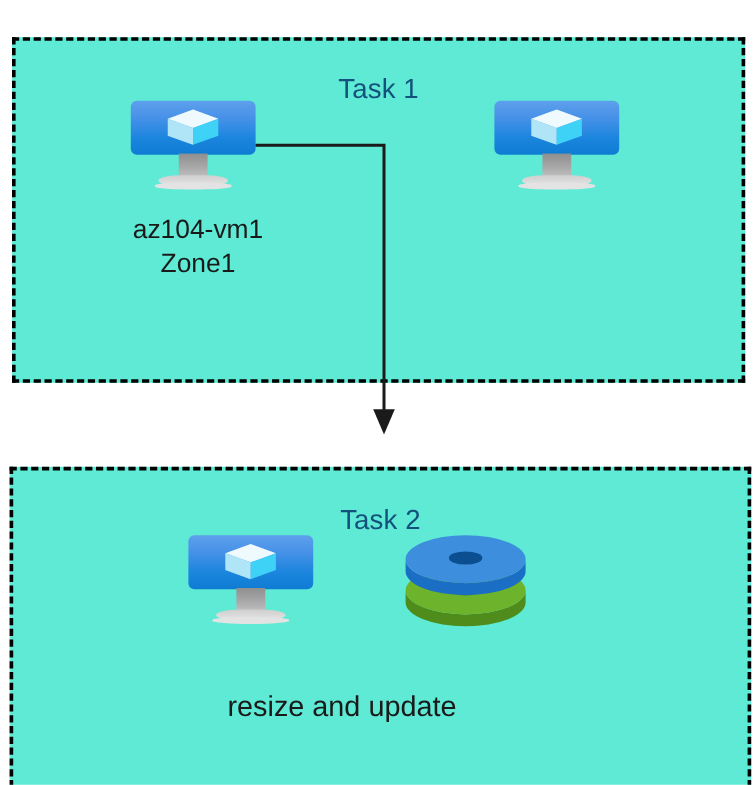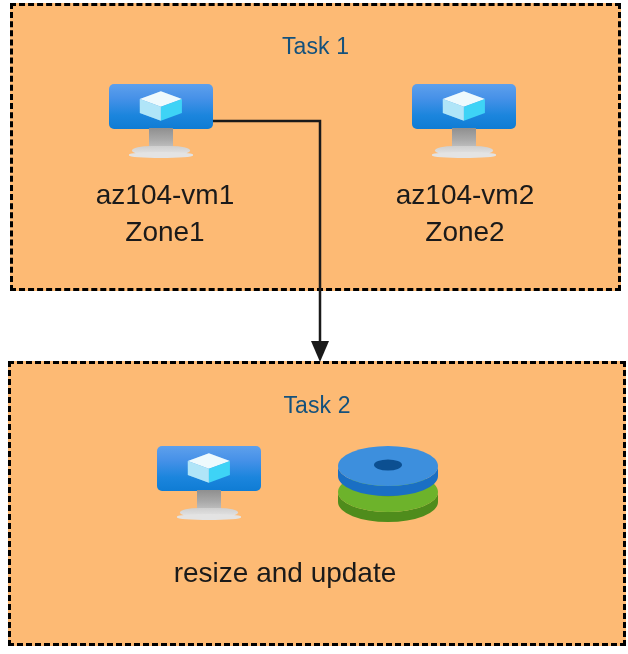--- a/index.html
+++ b/index.html
@@ -19,23 +19,24 @@
   #diagram-root {
     position: absolute;
     left: 0; top: 0;
     width: 628px;
     height: 654px;
   }
 
   
   .task-box {
     position: absolute;
-    background: #fdba74;
+    background: #5eead4;
     border: 3px dashed #000000;
     box-sizing: border-box;
+    margin-top: 28px;
   }
   #task1-box { left: 10px;  top: 3px;   width: 611px; height: 288px; }
   #task2-box { left: 8px;   top: 361px; width: 618px; height: 285px; }
 
   .task-title {
     position: absolute;
     width: 100%;
     text-align: center;
     color: #14517c;
     font-size: 23px;
@@ -44,29 +45,29 @@
     white-space: nowrap;
   }
   #task1-title { top: 29px; }
   #task2-title { top: 30px; }
 
   
   .node-label {
     position: absolute;
     text-align: center;
     color: #1a1a1a;
-    font-size: 28px;
+    font-size: 22px;
     line-height: 1.33;
     white-space: pre;
   }
   #vm1-label { left: 45px;  top: 176px; width: 240px; }
   #vm2-label { left: 345px; top: 176px; width: 240px; }
   #task2-caption {
-    left: 85px; top: 554px; width: 400px;
-    font-size: 28px;
+    left: 85px; top: 574px; width: 400px;
+    font-size: 24px;
   }
 
   
   .vm-icon { position: absolute; }
   .vm-icon .screen {
     position: absolute;
     left: 0; top: 0;
     width: 100%;
     height: 56.5%;
     border-radius: 5px;
@@ -154,22 +155,20 @@
       <polygon points="4,28 50,52 50,96 4,72" fill="#c6ecfa" opacity="0.45"></polygon>
       <polygon points="50,4 96,28 50,52 4,28" fill="#ffffff" opacity="0.25"></polygon>
     </svg>
     <div class="neck"></div>
     <div class="base"></div>
     <div class="base-shadow"></div>
   </div>
 
   <div class="node-label" id="vm1-label">az104-vm1
 Zone1</div>
-  <div class="node-label" id="vm2-label">az104-vm2
-Zone2</div>
 
   <div class="task-box" id="task2-box">
     <div class="task-title" id="task2-title">Task 2</div>
   </div>
 
   <div class="vm-icon" id="vm3-icon">
     <div class="screen"></div>
     <svg class="cube" viewBox="0 0 100 100" preserveAspectRatio="none">
       <polygon points="50,4 96,28 50,52 4,28" fill="#e9f8fd"></polygon>
       <polygon points="4,28 50,52 50,96 4,72" fill="#9fe1f6"></polygon>

